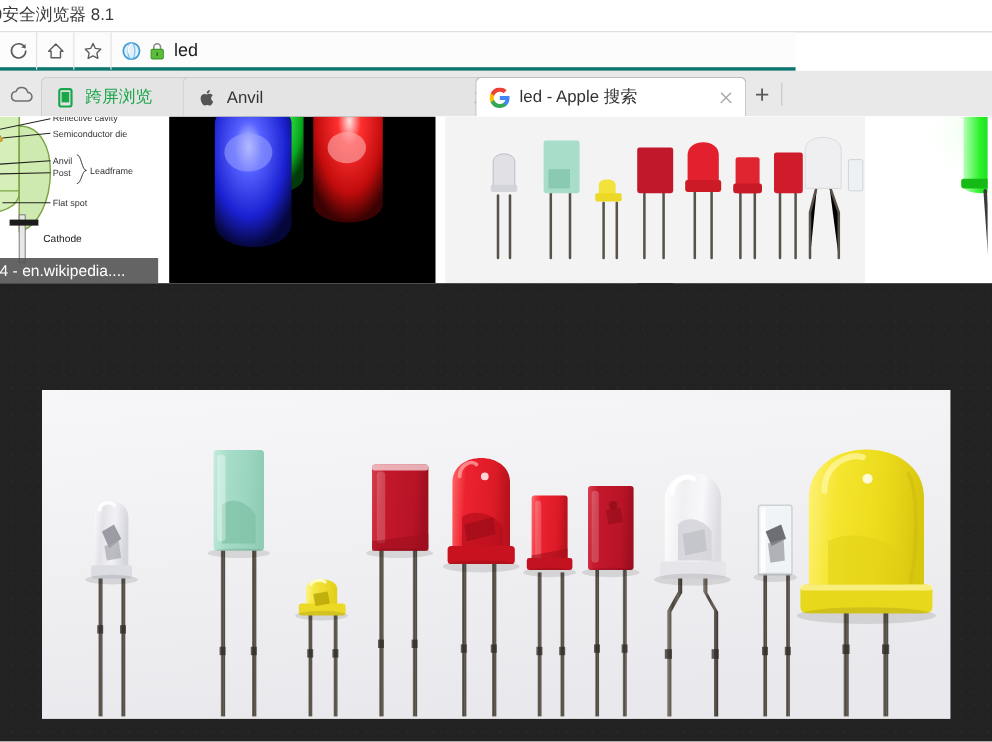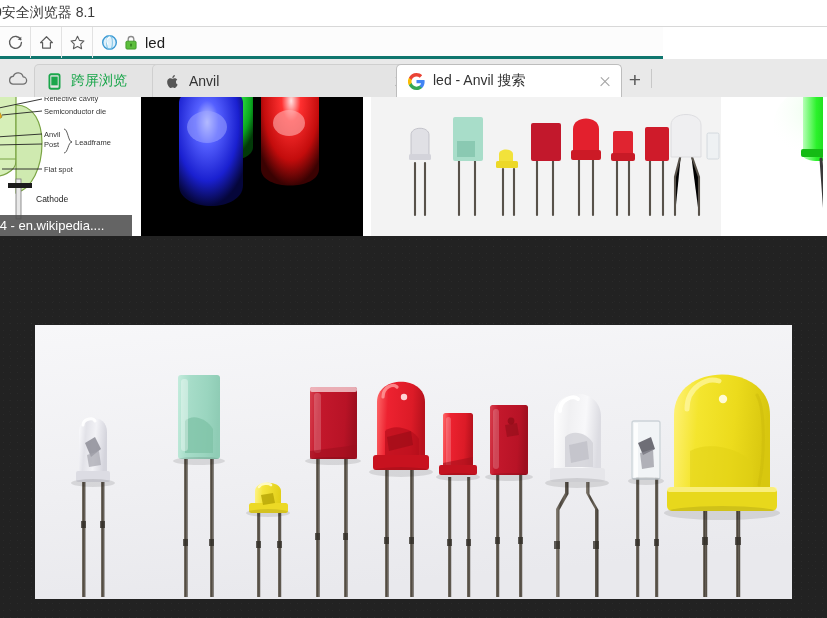--- a/index.html
+++ b/index.html
@@ -316,21 +316,21 @@
       <div class="tab-close"></div>
     </div>
 
     <div class="tab active tab-2">
       <svg class="tab-ico" viewBox="0 0 18 18">
         <path fill="#4285F4" d="M17.6 9.2c0-.64-.06-1.25-.17-1.84H9v3.48h4.82a4.12 4.12 0 0 1-1.79 2.7v2.25h2.9c1.69-1.56 2.67-3.86 2.67-6.59z"></path>
         <path fill="#34A853" d="M9 18c2.43 0 4.46-.8 5.95-2.18l-2.9-2.25c-.8.54-1.83.86-3.05.86-2.35 0-4.33-1.58-5.04-3.71H.95v2.33A9 9 0 0 0 9 18z"></path>
         <path fill="#FBBC05" d="M3.96 10.72a5.4 5.4 0 0 1 0-3.44V4.95H.95a9 9 0 0 0 0 8.1l3.01-2.33z"></path>
         <path fill="#EA4335" d="M9 3.58c1.32 0 2.51.46 3.44 1.35l2.58-2.58C13.46.9 11.43 0 9 0A9 9 0 0 0 .95 4.95l3.01 2.33C4.67 5.16 6.65 3.58 9 3.58z"></path>
       </svg>
-      <span class="tab-label">led - Anvil 搜索</span>
+      <span class="tab-label">led - Apple 搜索</span>
       <div class="tab-close"></div>
     </div>
 
     <div class="newtab">+</div>
     <div class="tab-sep"></div>
   </div>
 
   <div class="thumbstrip">
 
     <div class="thumb thumb-0">

